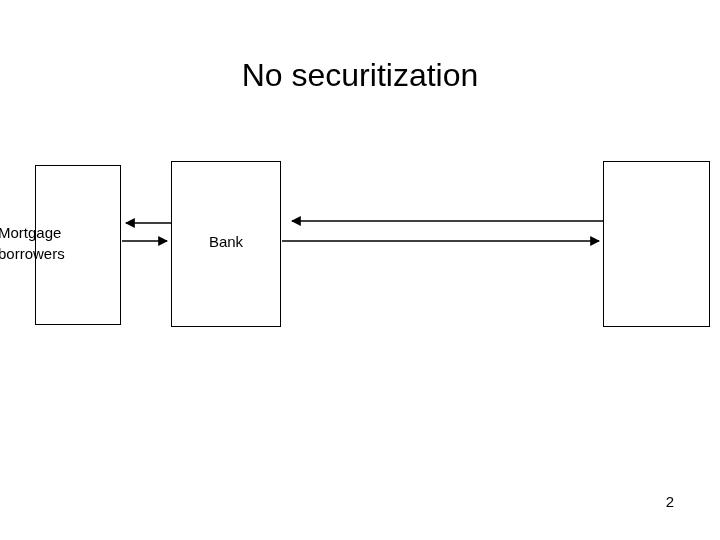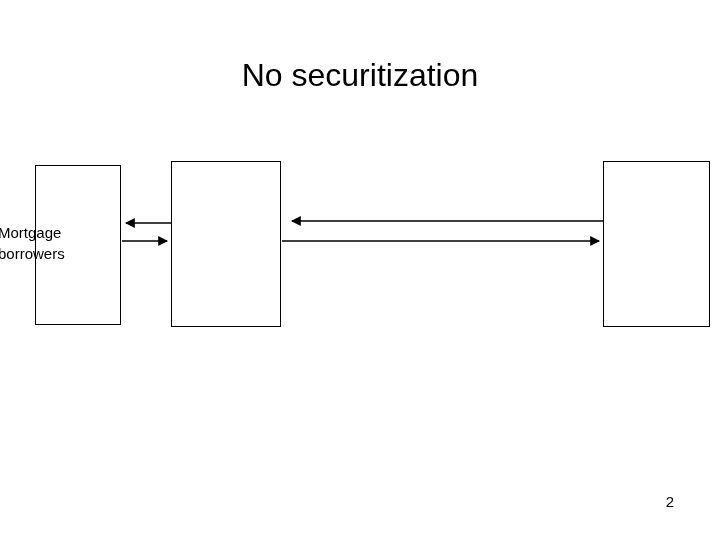--- a/index.html
+++ b/index.html
@@ -134,18 +134,19 @@
 
     <line x1="603" y1="221" x2="292" y2="221" stroke="#000000" stroke-width="1.4" marker-end="url(#arrow-left)"></line>
 
     <line x1="282" y1="241" x2="599" y2="241" stroke="#000000" stroke-width="1.4" marker-end="url(#arrow-right)"></line>
   </svg>
 
   <div class="node-box" id="box-borrowers"></div>
   <div id="label-borrowers"><span>Mortgage</span><br><span>borrowers</span></div>
 
   <div class="node-box" id="box-bank"></div>
+  <div class="node-label" id="label-bank">Bank</div>
 
   <div class="node-box" id="box-investors"></div>
 
   <div id="page-number">2</div>
 
 </div>
 
 </body></html>

